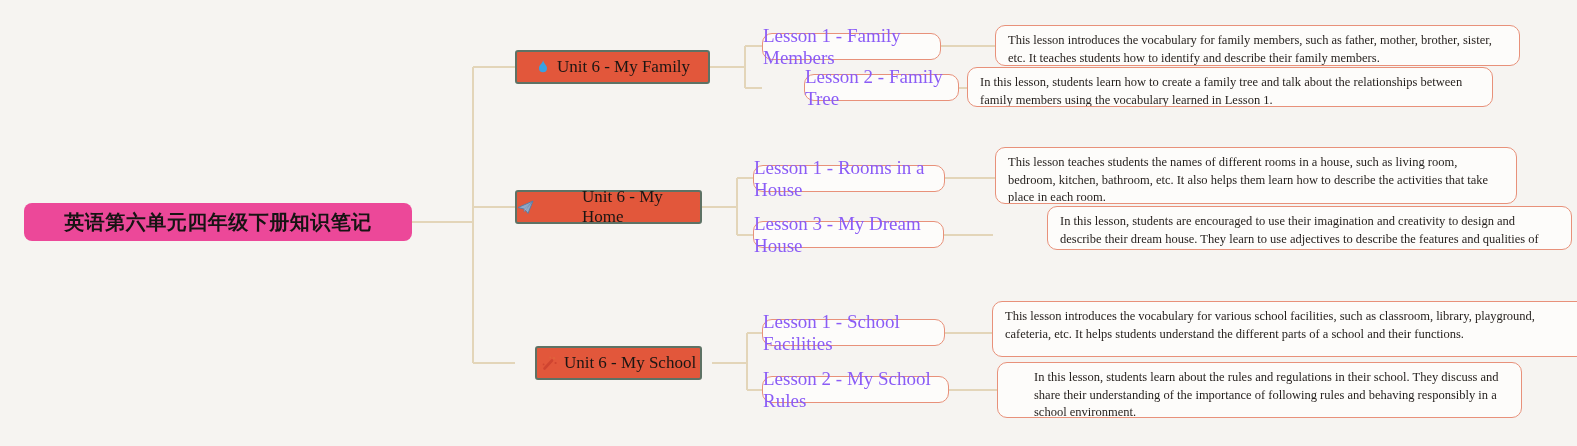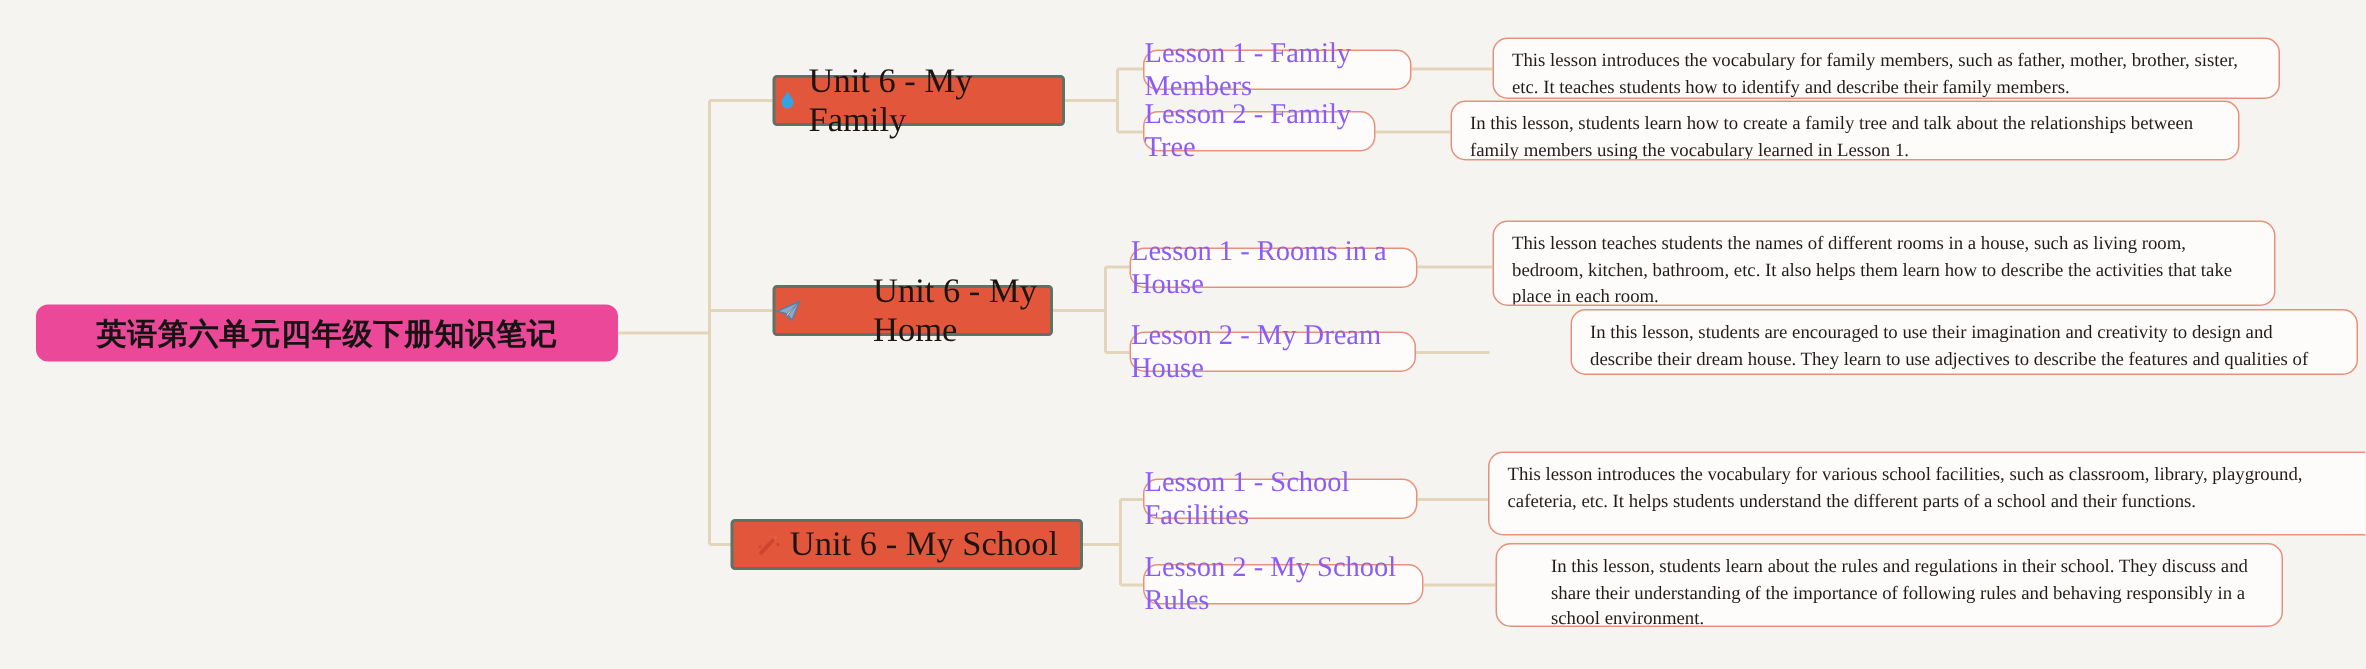--- a/index.html
+++ b/index.html
@@ -30,39 +30,39 @@
     font-weight:bold;
     font-size:20px;
     color:#161413;
     letter-spacing:.5px;
     cursor:pointer;
   }
   .unit-node{
     background:#e2573b;
     border:2px solid #5e7265;
     border-radius:3px;
-    font-size:23px;
+    font-size:17px;
     color:#1c1613;
     gap:6px;
     cursor:pointer;
   }
   .unit-node .icon{display:flex;align-items:center;}
   .unit-family{left:515px;top:50px;width:195px;height:34px;}
   .unit-home{left:515px;top:190px;width:187px;height:34px;gap:48px;}
-  .unit-school{left:487px;top:346px;width:235px;height:34px;}
+  .unit-school{left:535px;top:346px;width:167px;height:34px;}
   .lesson-node{
     background:#fdfcfa;
     border:1.5px solid #e8917a;
     border-radius:10px;
     font-size:19px;
     color:#8b5cf6;
     cursor:pointer;
   }
   .lesson-f1{left:762px;top:33px;width:179px;height:27px;}
-  .lesson-f2{left:762px;top:74px;width:155px;height:27px;}
+  .lesson-f2{left:804px;top:74px;width:155px;height:27px;}
   .lesson-h1{left:753px;top:165px;width:192px;height:27px;}
   .lesson-h2{left:753px;top:221px;width:191px;height:27px;}
   .lesson-s1{left:762px;top:319px;width:183px;height:27px;}
   .lesson-s2{left:762px;top:376px;width:187px;height:27px;}
   .desc-node{
     background:#fdfcfa;
     border:1.5px solid #e8917a;
     border-radius:10px;
     font-size:12.5px;
     line-height:17.5px;
@@ -159,21 +159,21 @@
     <span>Lesson 1 - Family Members</span>
   </div>
   <div class="node lesson-node lesson-f2">
     <span>Lesson 2 - Family Tree</span>
   </div>
 
   <div class="node lesson-node lesson-h1">
     <span>Lesson 1 - Rooms in a House</span>
   </div>
   <div class="node lesson-node lesson-h2">
-    <span>Lesson 2 - My Dream House</span>
+    <span>Lesson 3 - My Dream House</span>
   </div>
 
   <div class="node lesson-node lesson-s1">
     <span>Lesson 1 - School Facilities</span>
   </div>
   <div class="node lesson-node lesson-s2">
     <span>Lesson 2 - My School Rules</span>
   </div>
 
   <div class="node desc-node desc-f1">This lesson introduces the vocabulary for family members, such as father, mother, brother, sister, etc. It teaches students how to identify and describe their family members.</div>

